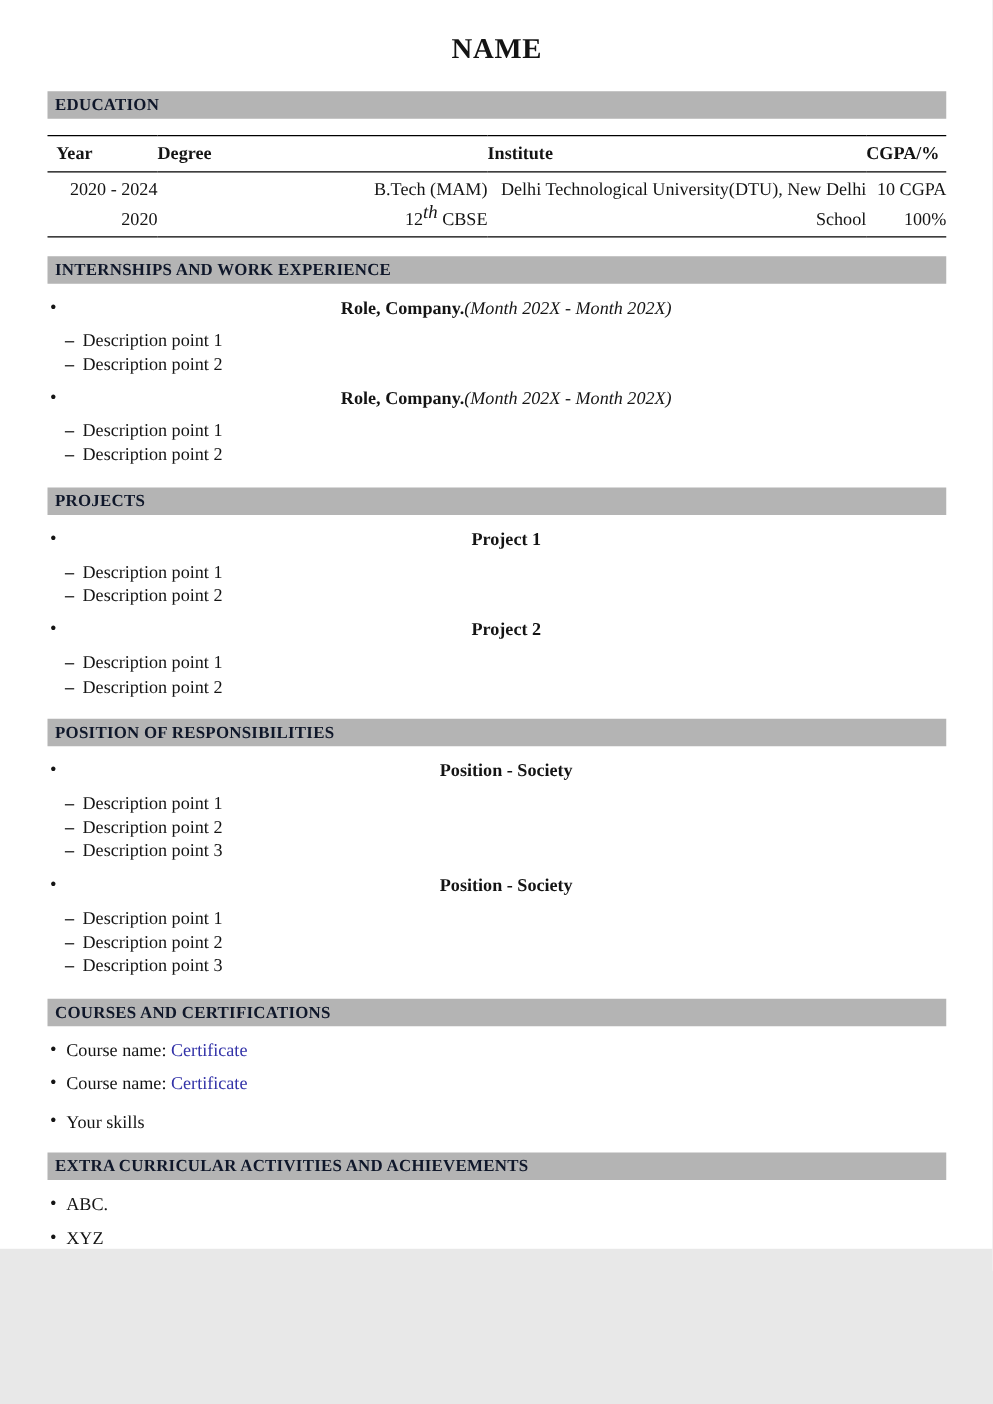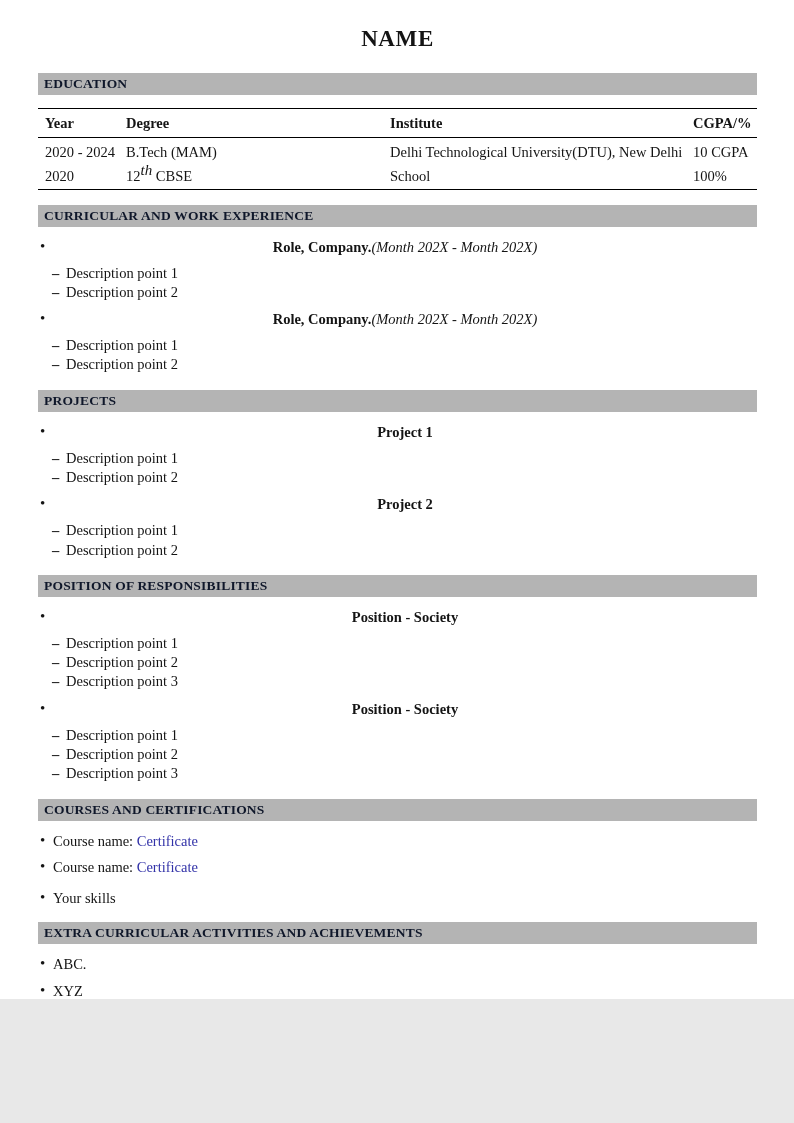--- a/index.html
+++ b/index.html
@@ -28,21 +28,21 @@
   table.edu {
     width: 100%; border-collapse: collapse; font-size: 14.5px;
     border-top: 1.6px solid #000; border-bottom: 1.6px solid #000;
     margin-top: 13px; margin-bottom: 2px;
   }
   table.edu th {
     text-align: left; font-weight: bold; padding: 6px 0 5px 0;
     border-bottom: 1.1px solid #000;
     margin-left: 21px;
   }
-  table.edu td { padding: 3.5px 0; }
+  table.edu td { padding: 3.5px 0; text-align: right; }
   table.edu th:first-child, table.edu td:first-child { padding-left: 7px; width: 88px; }
   table.edu th:nth-child(2), table.edu td:nth-child(2) { width: 264px; }
   table.edu th:nth-child(4), table.edu td:nth-child(4) { width: 64px; }
   table.edu tr.rpad-top td { padding-top: 6px; }
   table.edu tr.rpad-bot td { padding-bottom: 6px; }
   .sup { font-style: italic; font-size: 15px; vertical-align: super; line-height: 0; }
 
   
   .entry { margin-bottom: 9px; }
   .entry-head { display: flex; justify-content: center; align-items: baseline; font-size: 14.5px; position: relative; padding-left: 15px; }
@@ -84,21 +84,21 @@
       </tr>
       <tr>
         <td>2020</td>
         <td><span>12</span><span class="sup">th</span><span> CBSE</span></td>
         <td>School</td>
         <td>100%</td>
       </tr>
     </tbody>
   </table>
 
-  <div class="section-bar">CURRICULAR AND WORK EXPERIENCE</div>
+  <div class="section-bar">INTERNSHIPS AND WORK EXPERIENCE</div>
   <div class="section-block">
     <div class="entry">
       <div class="entry-head">
         <span class="entry-title">Role, Company.</span>
         <span class="entry-date">(Month 202X - Month 202X)</span>
       </div>
       <div class="points">
         <div class="sub-line">Description point 1</div>
         <div class="sub-line">Description point 2</div>
       </div>

